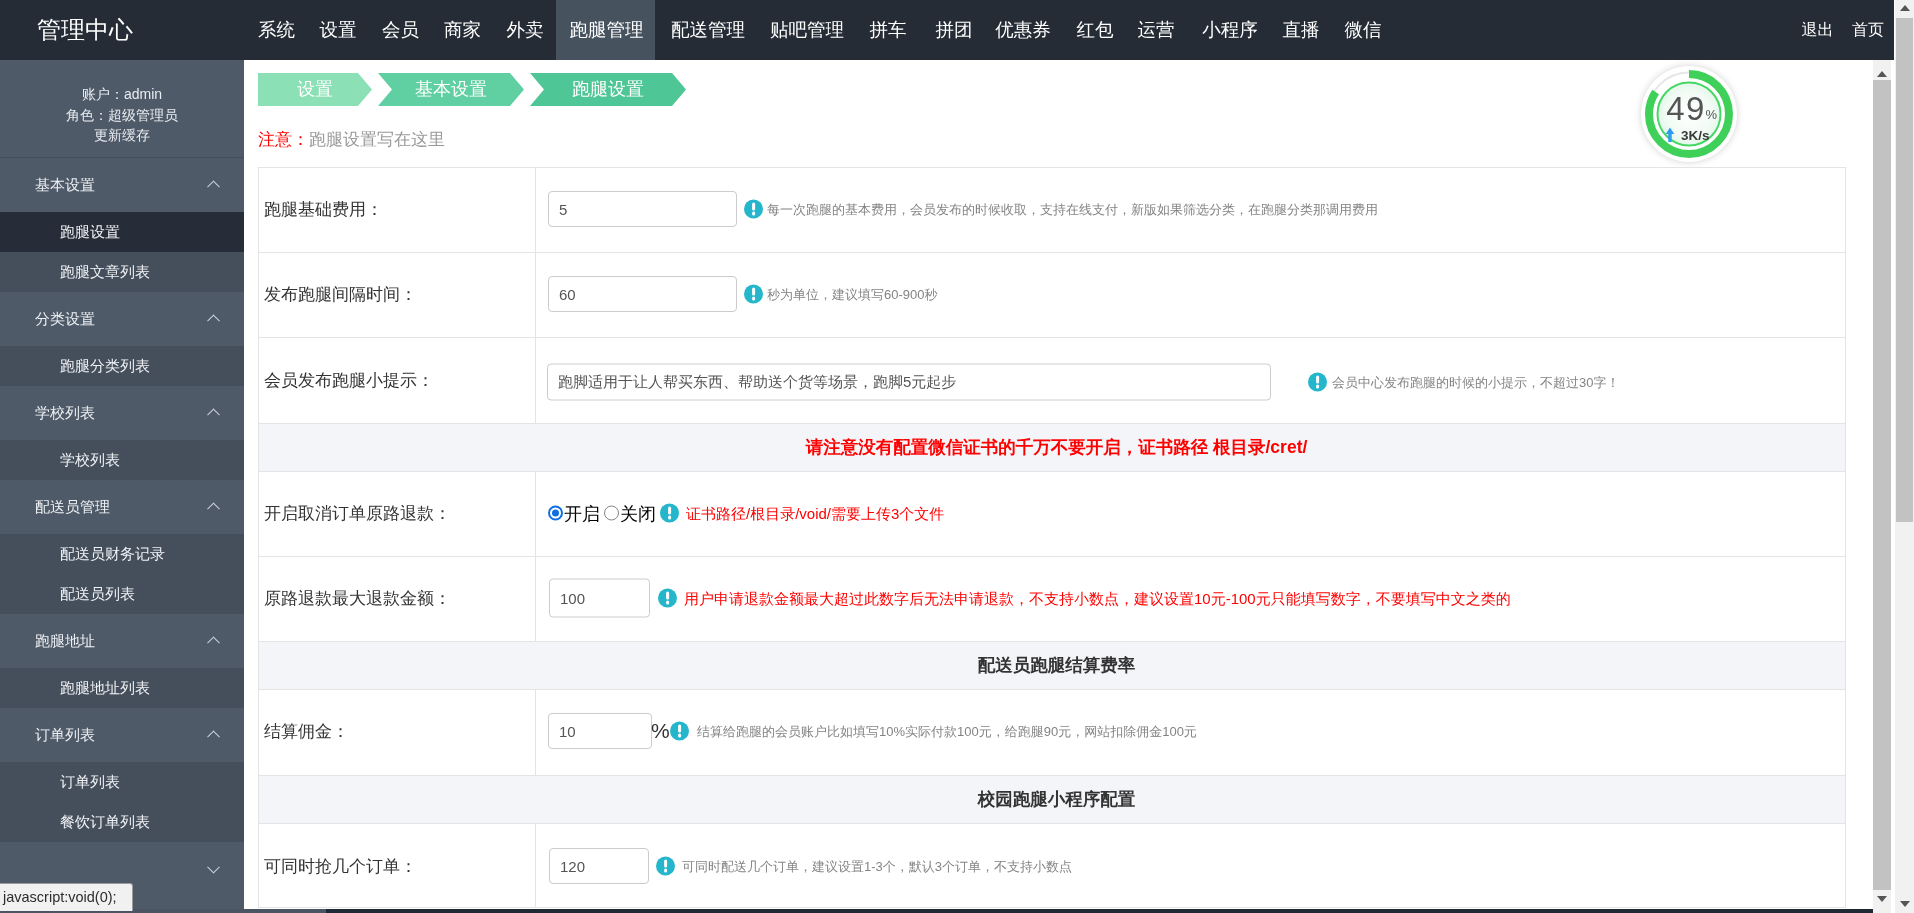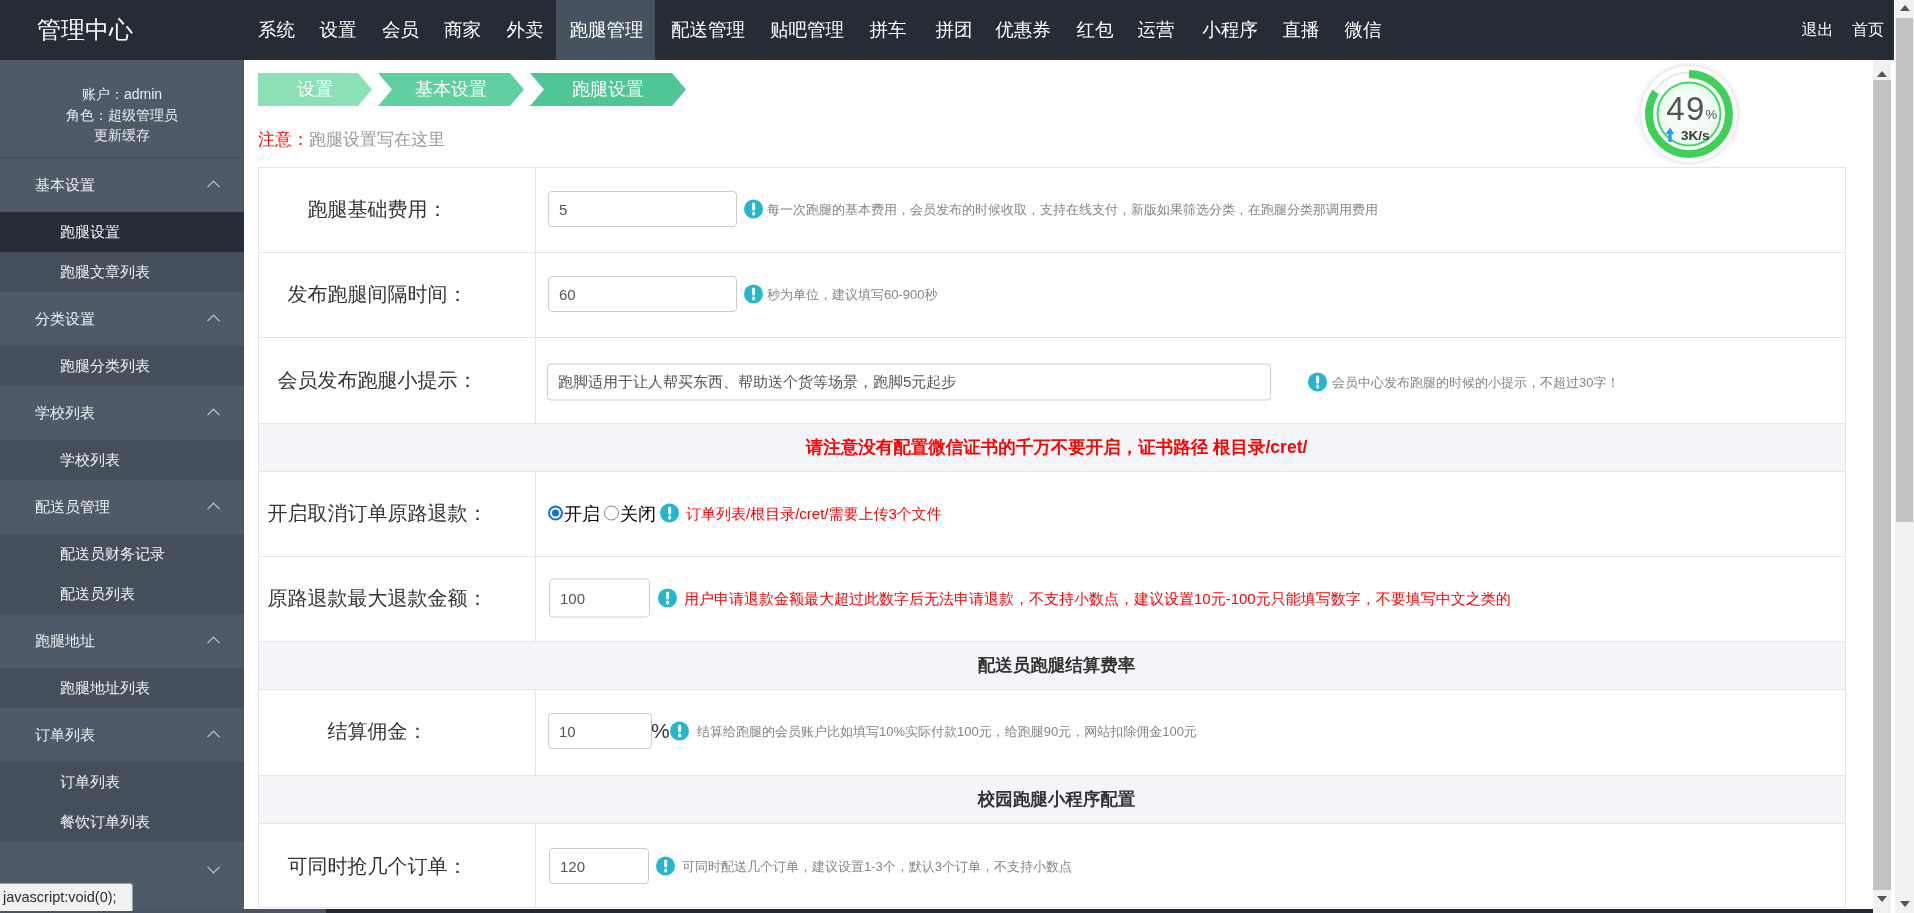--- a/index.html
+++ b/index.html
@@ -31,21 +31,21 @@
 #notice { position:absolute; left:258px; top:128px; font-size:17px; color:#999; }
 #notice b { color:#f00; font-weight:normal; }
 
 
 #gauge { position:absolute; left:1641px; top:66px; width:96px; height:96px; border-radius:50%; background:#fff; box-shadow:0 0 7px rgba(0,0,0,0.18); }
 
 
 #tbl { position:absolute; left:258px; top:167px; width:1588px; height:741px; border:1px solid #e4e4e4; border-bottom:none; }
 .hline { position:absolute; left:258px; width:1588px; height:1px; background:#e4e4e4; }
 .vseg { position:absolute; left:535px; width:1px; background:#e4e4e4; }
-.rowlab { position:absolute; left:255px; width:245px; text-align:center; font-size:20px; color:#333; transform:translateY(-50%); }
+.rowlab { position:absolute; left:264px; width:245px; text-align:left; font-size:17px; color:#333; transform:translateY(-50%); }
 .inp { position:absolute; background:#fff; border:1px solid #ccc; border-radius:4px; font-size:15px; color:#555; padding-left:10px; display:flex; align-items:center; transform:translateY(-50%); }
 .bang { position:absolute; width:19px; height:19px; border-radius:50%; background:#25b6cc; transform:translateY(-50%); }
 .bang::before { content:""; position:absolute; left:50%; transform:translateX(-50%); top:3.4px; width:3.8px; height:7.6px; border-radius:2px; background:#fff; }
 .bang::after { content:""; position:absolute; left:50%; transform:translateX(-50%); bottom:3.2px; width:3.8px; height:3.8px; border-radius:50%; background:#fff; }
 .gtxt { position:absolute; font-size:13px; color:#848484; transform:translateY(-50%); white-space:nowrap; }
 .rtxt { position:absolute; font-size:15px; color:#f00; transform:translateY(-50%); white-space:nowrap; }
 .banner { position:absolute; left:259px; width:1586px; background:#f4f5f9; text-align:center; font-size:17.5px; font-weight:bold; color:#333; padding-left:9px; }
 .radio { position:absolute; width:15px; height:15px; border-radius:50%; transform:translateY(-50%); }
 .rlab { position:absolute; font-size:18px; color:#000; transform:translateY(-50%); }
 
@@ -120,21 +120,21 @@
   <div class="banner" style="top:424px; height:47px; line-height:47px; color:#f00;">请注意没有配置微信证书的千万不要开启，证书路径 根目录/cret/</div>
 
   <div class="rowlab" style="top:513px;">开启取消订单原路退款：</div>
   <div class="radio" style="left:548px; top:513px; border:2px solid #0f6fe0; background:#fff;">
       <span style="position:absolute; left:2px; top:2px; width:7px; height:7px; border-radius:50%; background:#0f6fe0;"></span>
     </div>
   <div class="rlab" style="left:564px; top:514px;">开启</div>
   <div class="radio" style="left:603.5px; top:513px; border:1.5px solid #848484; background:#fff;"></div>
   <div class="rlab" style="left:620px; top:514px;">关闭</div>
   <div class="bang" style="left:660px; top:513px;"></div>
-  <div class="rtxt" style="left:686px; top:514px;">订单列表/根目录/cret/需要上传3个文件</div>
+  <div class="rtxt" style="left:686px; top:514px;">证书路径/根目录/void/需要上传3个文件</div>
 
   <div class="rowlab" style="top:598px;">原路退款最大退款金额：</div>
   <div class="inp" style="left:549px; top:598px; width:101px; height:39px;">100</div>
   <div class="bang" style="left:658px; top:598px;"></div>
   <div class="rtxt" style="left:684px; top:599px;">用户申请退款金额最大超过此数字后无法申请退款，不支持小数点，建议设置10元-100元只能填写数字，不要填写中文之类的</div>
 
   <div class="banner" style="top:642px; height:47px; line-height:47px;">配送员跑腿结算费率</div>
 
   <div class="rowlab" style="top:731px;">结算佣金：</div>
   <div class="inp" style="left:548px; top:731px; width:104px; height:36px;">10</div>

